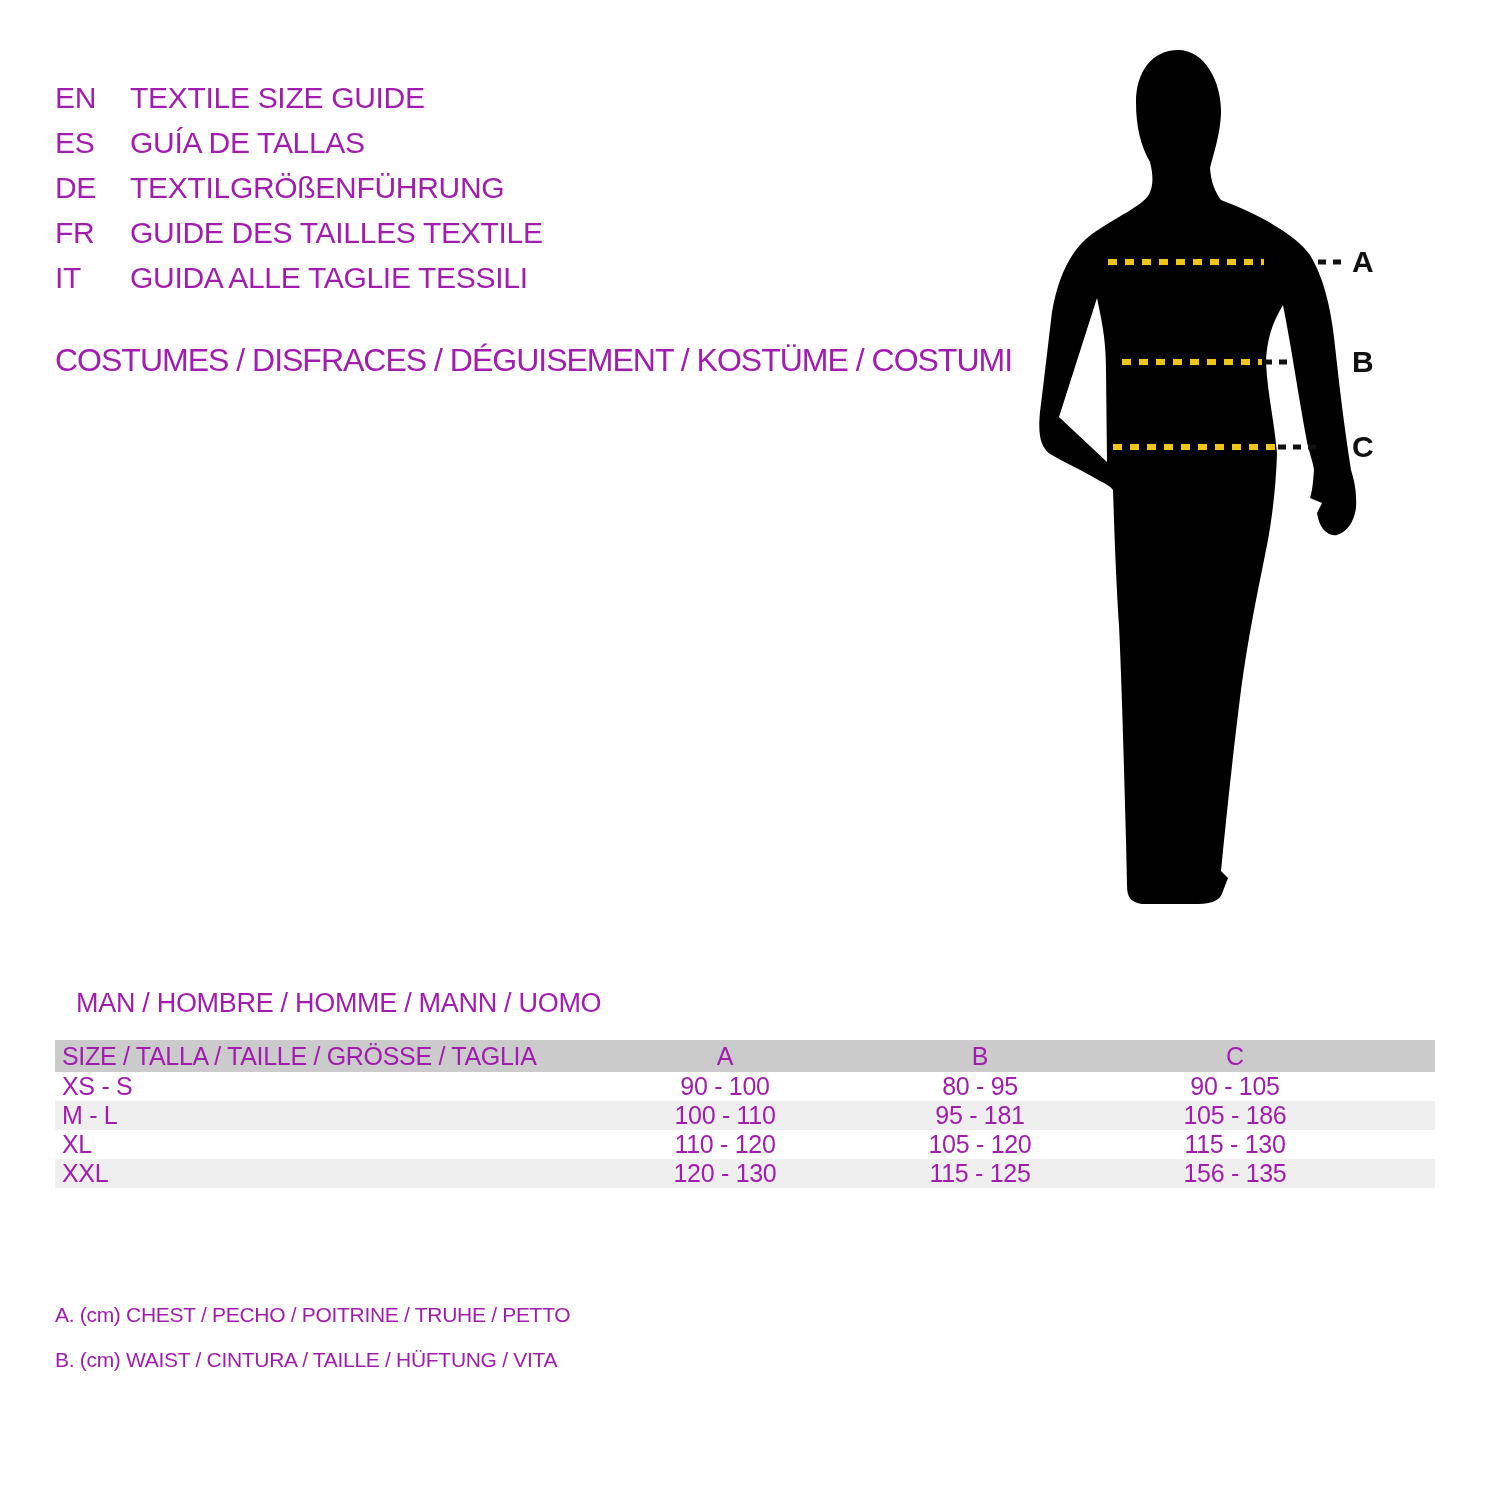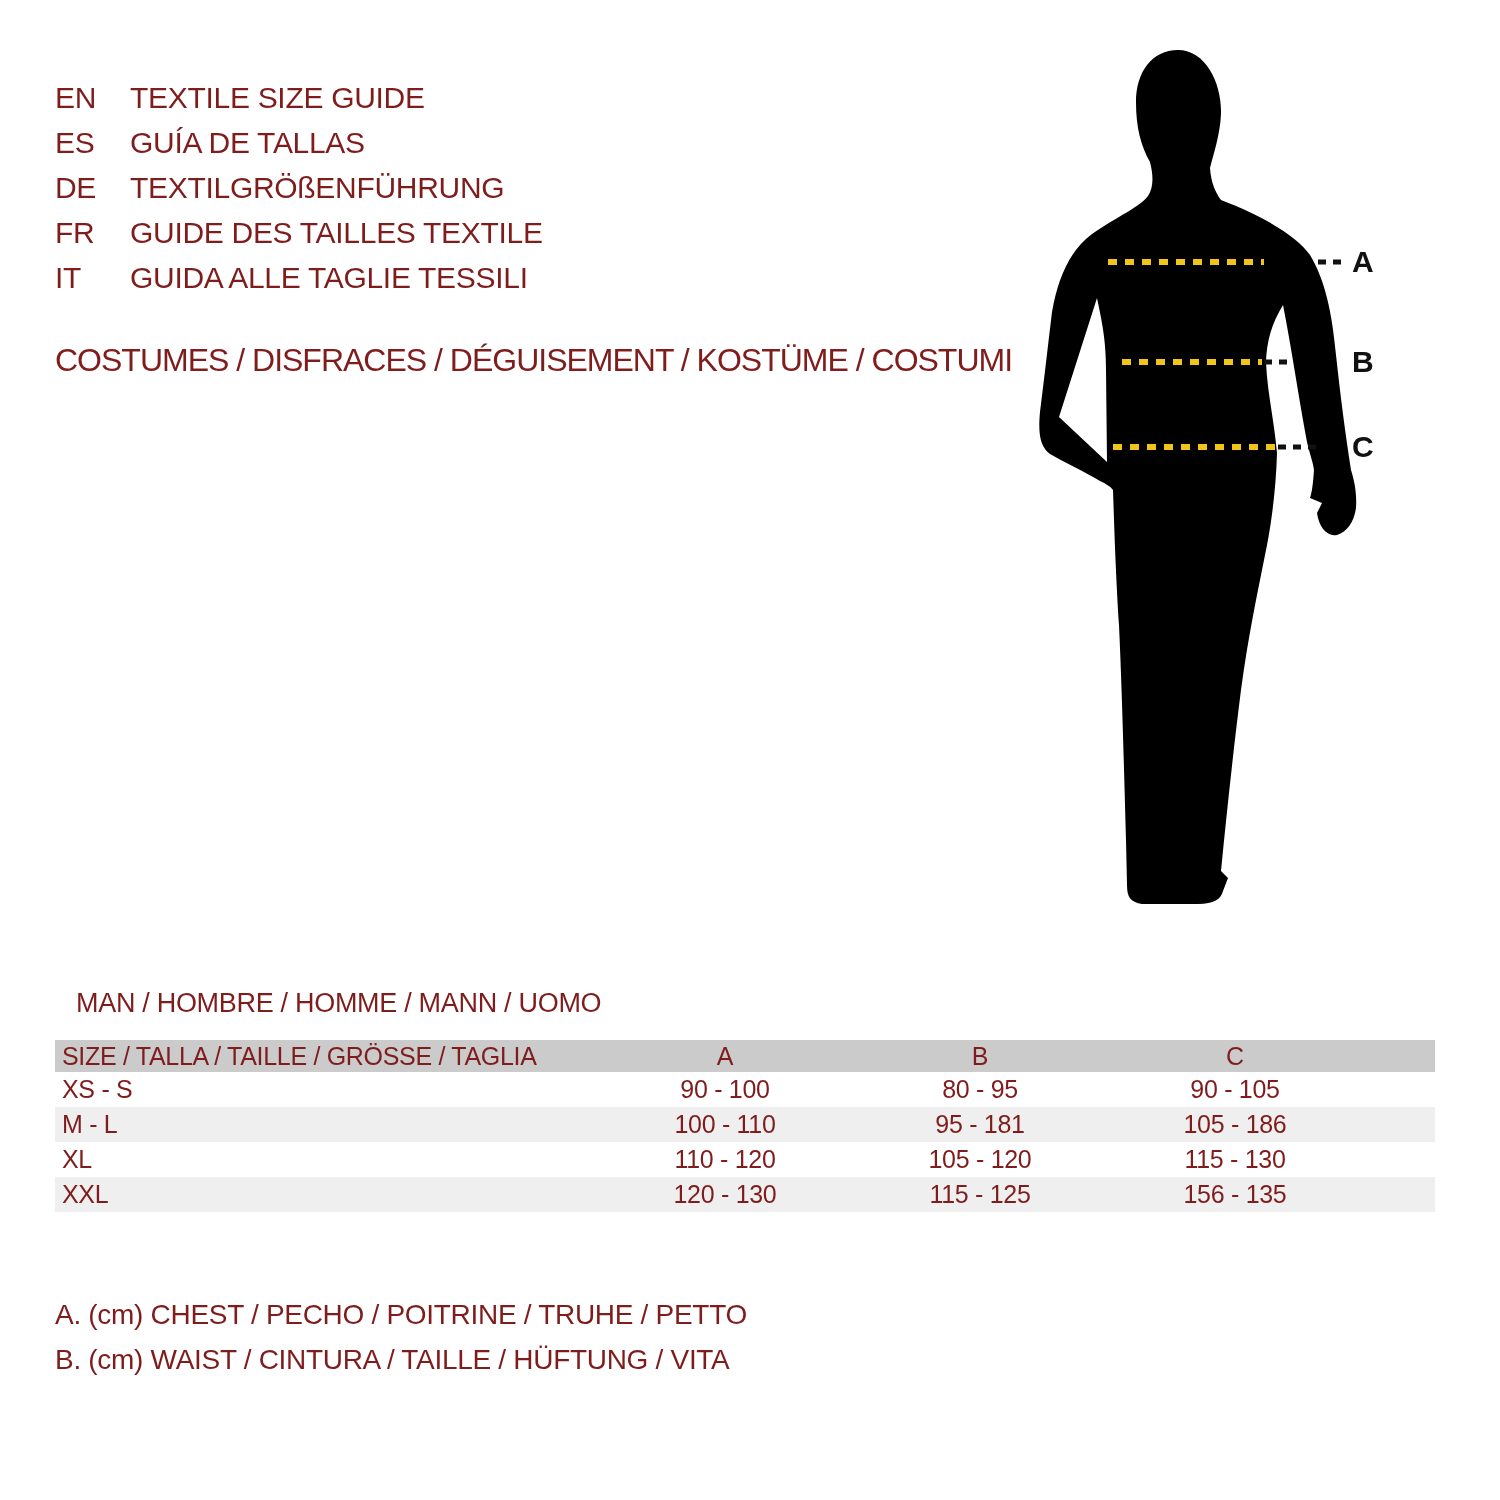--- a/index.html
+++ b/index.html
@@ -1,18 +1,18 @@
 <!DOCTYPE html>
 <html><head>
 <meta charset="utf-8">
 <style>
   html,body{margin:0;padding:0;background:#fff;}
   .canvas{
     position:relative;width:1500px;height:1500px;background:#ffffff;
-    font-family:"Liberation Sans", sans-serif;color:#7f1d1d;overflow:hidden;
+    font-family:"Liberation Sans", sans-serif;color:#a21caf;overflow:hidden;
   }
   
   .lang-list{position:absolute;left:55px;top:75px;}
   .lang-row{height:45px;line-height:45px;font-size:30px;letter-spacing:-0.3px;white-space:nowrap;}
   .lang-code{display:inline-block;width:75px;}
   
   .category-heading{
     position:absolute;left:55px;top:340px;height:40px;line-height:40px;
     font-size:32px;font-weight:normal;letter-spacing:-1px;white-space:nowrap;
   }
@@ -25,26 +25,26 @@
   .figure-svg{position:absolute;left:1000px;top:40px;}
   .measure-label{font-family:"Liberation Sans",sans-serif;font-size:30px;font-weight:bold;fill:#111;}
   
   .size-table-wrap{position:absolute;left:55px;top:1040px;width:1380px;}
   table.size-table{border-collapse:collapse;table-layout:fixed;width:1380px;}
   table.size-table th,table.size-table td{
     padding:0;margin:0;font-weight:normal;font-size:25px;letter-spacing:-0.3px;
     white-space:nowrap;overflow:hidden;
   }
   table.size-table thead tr{height:32px;}
-  table.size-table tbody tr{height:35px;}
+  table.size-table tbody tr{height:29px;}
   .c-size{text-align:left;padding-left:7px !important;}
   .c-num{text-align:center;}
   
   .legend{position:absolute;left:55px;top:1292px;}
-  .legend-line{height:45px;line-height:45px;font-size:28px;letter-spacing:-0.3px;white-space:nowrap;}
+  .legend-line{height:45px;line-height:45px;font-size:21px;letter-spacing:-0.3px;white-space:nowrap;}
 </style>
 </head>
 <body>
 
 <div class="canvas">
 
   <div class="lang-list">
     <div class="lang-row">
       <span class="lang-code">EN</span><span class="lang-title">TEXTILE SIZE GUIDE</span>
     </div>

